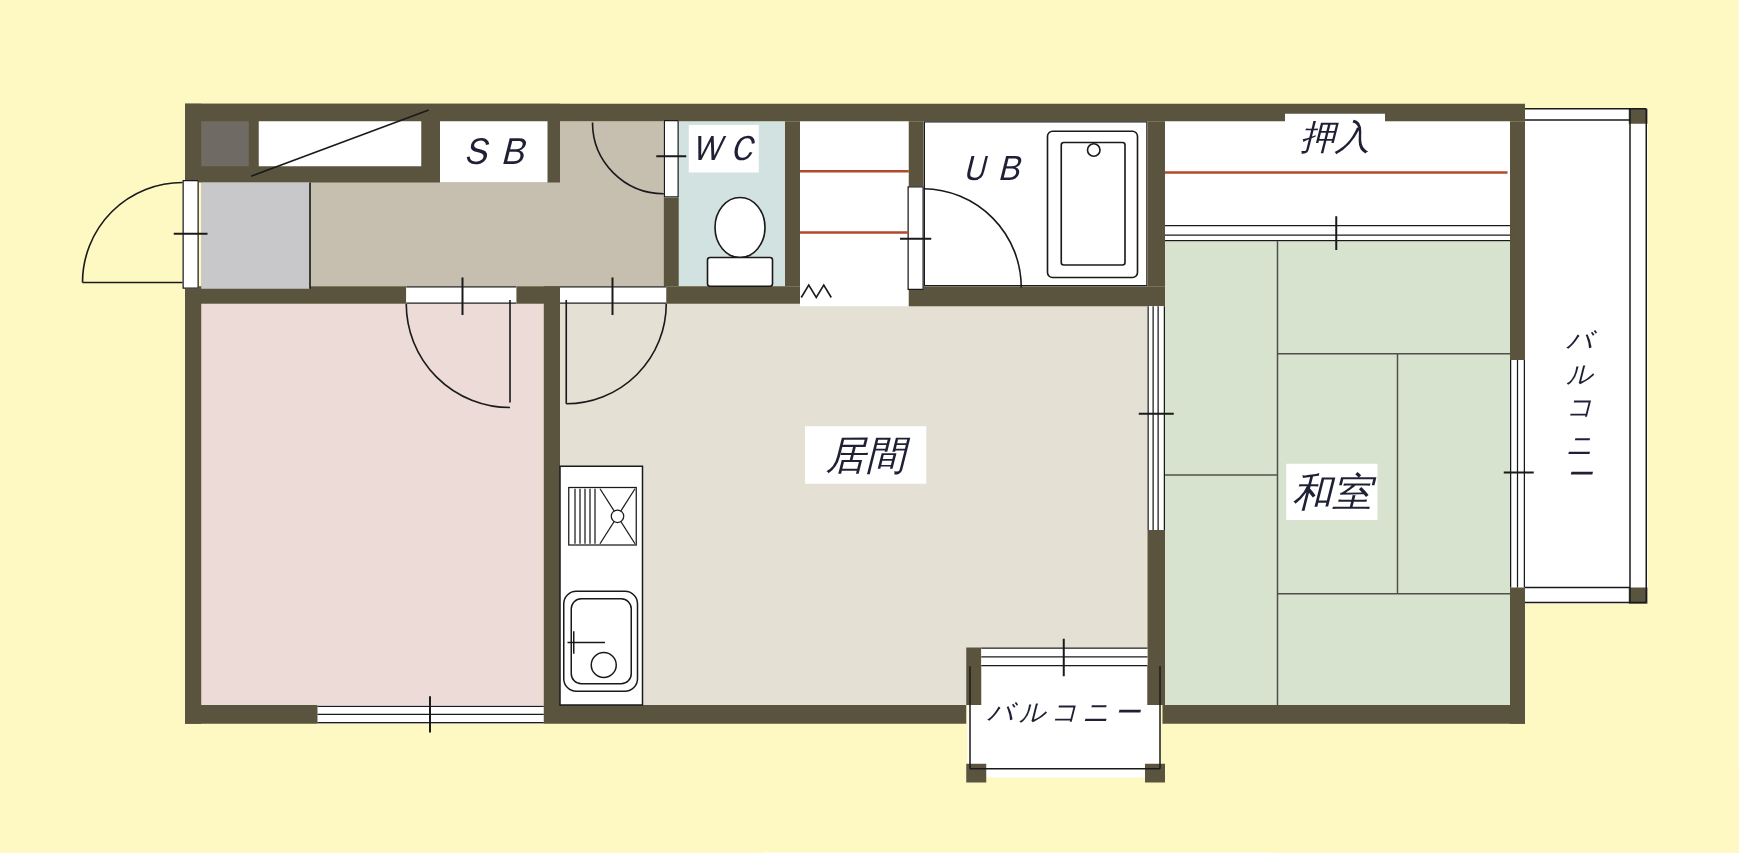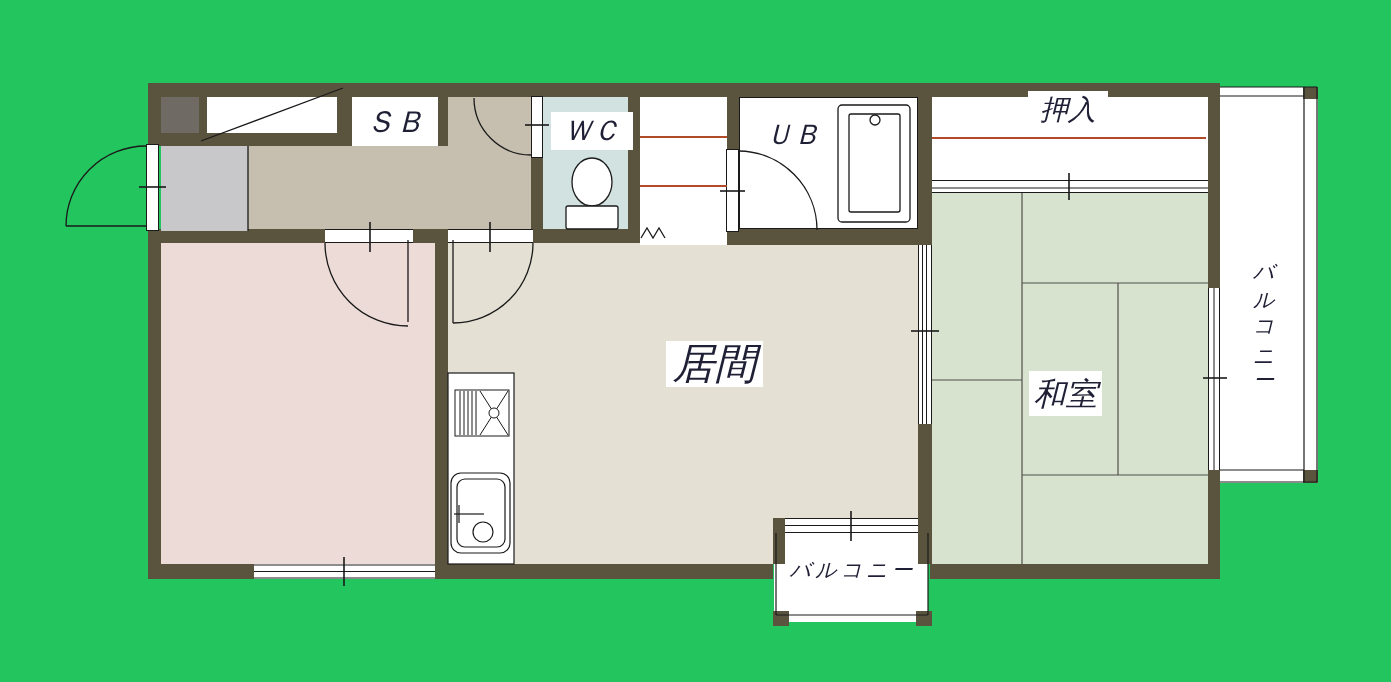--- a/index.html
+++ b/index.html
@@ -1,16 +1,16 @@
 <!DOCTYPE html>
 <html><head>
 <meta charset="utf-8">
 <style>
   html,body{margin:0;padding:0;background:#ffffff;}
-  #stage{position:relative;width:1391px;height:682px;background:#22c55e;overflow:hidden;
+  #stage{position:relative;width:1391px;height:682px;background:#fef9c3;overflow:hidden;
          font-family:"DejaVu Serif", serif;}
   .wall{position:absolute;background:#5a543f;}
   .floor{position:absolute;}
   .leaf{position:absolute;background:#ffffff;border:1px solid #1a1a1a;box-sizing:border-box;}
   .band{position:absolute;background:#ffffff;}
   .label{position:absolute;display:flex;align-items:center;justify-content:center;
          font-style:italic;color:#1f1f35;white-space:nowrap;line-height:1;}
   .label.boxed{background:#ffffff;}
   .vtext{writing-mode:vertical-rl;text-orientation:mixed;letter-spacing:6px;}
   svg.overlay{position:absolute;left:0;top:0;pointer-events:none;}
@@ -196,21 +196,21 @@
     <g stroke="#1a1a1a" stroke-width="1.2" fill="none">
       <rect x="451" y="473" width="59" height="80" rx="10"></rect>
       <rect x="457" y="479" width="48" height="68" rx="8"></rect>
       <circle cx="483" cy="532" r="10"></circle>
       <path d="M454,514 H484"></path>
         <path d="M459,505 V523"></path>
     </g>
   </svg>
 
   <div class="label boxed" style="left:352px;top:97px;width:86px;height:49px;font-size:30px;">ＳＢ</div>
-  <div class="label boxed" style="left:551px;top:112px;width:82px;height:38px;font-size:28px;">ＷＣ</div>
+  <div class="label boxed" style="left:551px;top:100px;width:56px;height:38px;font-size:28px;">ＷＣ</div>
   <div class="label" style="left:760px;top:116px;width:66px;height:38px;font-size:28px;">ＵＢ</div>
   <div class="label boxed" style="left:1028px;top:91px;width:80px;height:38px;font-size:28px;">押入</div>
-  <div class="label boxed" style="left:644px;top:341px;width:97px;height:46px;font-size:42px;margin-left:22px;">居間</div>
+  <div class="label boxed" style="left:644px;top:341px;width:97px;height:46px;font-size:32px;">居間</div>
   <div class="label boxed" style="left:1029px;top:371px;width:73px;height:45px;font-size:32px;">和室</div>
   <div class="label" style="left:787px;top:556px;width:132px;height:29px;font-size:21px;letter-spacing:4px;">バルコニー</div>
   <div class="label vtext" style="left:1243px;top:208px;width:40px;height:205px;font-size:21px;">バルコニー</div>
 
 </div>
 
 </body></html>

